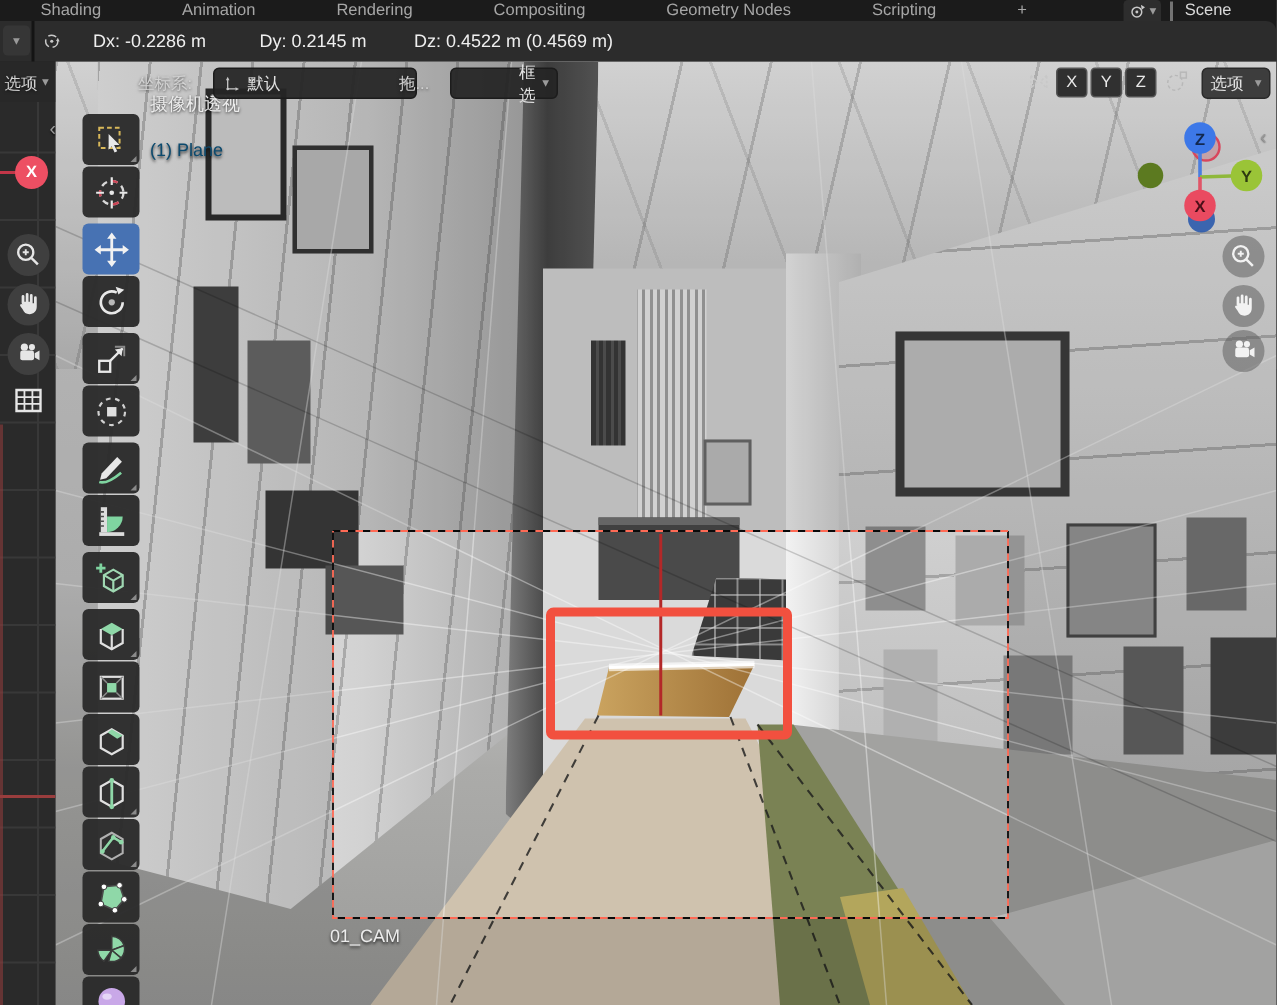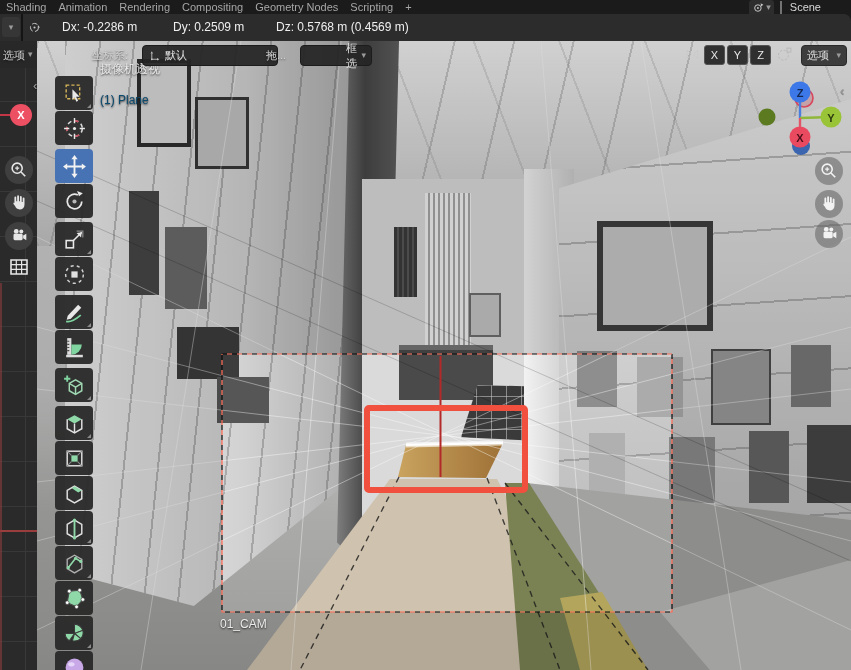--- a/index.html
+++ b/index.html
@@ -1,21 +1,21 @@
 <!DOCTYPE html>
 <html><head>
 <meta charset="utf-8">
 <style>
   html,body{margin:0;padding:0;background:#111;}
   #app{position:relative;width:851px;height:670px;overflow:hidden;background:#1b1b1b;
        font-family:"Liberation Sans","DejaVu Sans",sans-serif;-webkit-font-smoothing:antialiased;}
   .abs{position:absolute;}
   
   #topbar{left:0;top:0;width:851px;height:14px;background:#1b1b1b;display:flex;align-items:flex-end;z-index:9;}
-  .wtab{font-size:11px;color:#a6a6a6;padding:0 6px;line-height:13px;white-space:nowrap;cursor:default;}
+  .wtab{font-size:11px;color:#a6a6a6;padding:0 27px;line-height:13px;white-space:nowrap;cursor:default;}
   #scene-cluster{position:absolute;right:4px;top:0;height:14px;display:flex;align-items:flex-end;gap:6px;}
   #scene-btn{display:flex;align-items:center;background:#2d2d2d;border-radius:3px 3px 0 0;padding:0 3px;height:14px;}
   #scene-name{font-size:11px;color:#d8d8d8;line-height:13px;padding-right:26px;border-left:2px solid #737373;padding-left:8px;}
   
   #vheader{left:0;top:14px;width:851px;height:27px;background:#2c2c2c;border-top-right-radius:7px;z-index:9;}
   .hbtn{position:absolute;top:3px;height:20px;background:#363636;border-radius:3px;display:flex;align-items:center;justify-content:center;color:#c8c8c8;}
   #hdr-divider{position:absolute;left:21px;top:0;width:2px;height:27px;background:#141414;}
   .dx{position:absolute;top:6px;font-size:12px;color:#efefef;white-space:nowrap;}
   
   .tlabel{font-size:11px;color:#d2d2d2;text-shadow:0 1px 2px rgba(0,0,0,.6);white-space:nowrap;}
@@ -376,22 +376,22 @@
       </div>
     <div id="hdr-divider"></div>
     <div class="hbtn" style="left:25px;width:18px;background:transparent;">
       <svg width="15" height="15" viewBox="0 0 24 24">
           <circle cx="12" cy="12" r="6.5" fill="none" stroke="#c8c8c8" stroke-width="1.6" stroke-dasharray="9 4"></circle>
           <path d="M18.5 8.2l2 4-4-0.6z" fill="#c8c8c8"></path>
           <circle cx="12" cy="12" r="1.7" fill="#c8c8c8"></circle>
         </svg>
     </div>
     <span class="dx" style="left:62px;">Dx: -0.2286 m</span>
-    <span class="dx" style="left:173px;">Dy: 0.2509 m</span>
-    <span class="dx" style="left:276px;">Dz: 0.5768 m (0.4569 m)</span>
+    <span class="dx" style="left:173px;">Dy: 0.2145 m</span>
+    <span class="dx" style="left:276px;">Dz: 0.4522 m (0.4569 m)</span>
   </div>
 
   <div class="abs" style="left:0;top:41px;width:851px;height:27px;z-index:10;">
     <span class="tlabel" style="position:absolute;left:3px;top:7px;">选项</span>
     <span class="chev" style="position:absolute;left:28px;top:9px;">▾</span>
 
     <span class="tlabel" style="position:absolute;left:92px;top:7px;">坐标系:</span>
     <div class="dd" style="position:absolute;left:142px;top:4px;width:136px;">
       <svg width="13" height="13" viewBox="0 0 24 24">
           <path d="M7 19V8M7 19h10" stroke="#c8c8c8" stroke-width="1.6" fill="none"></path>

